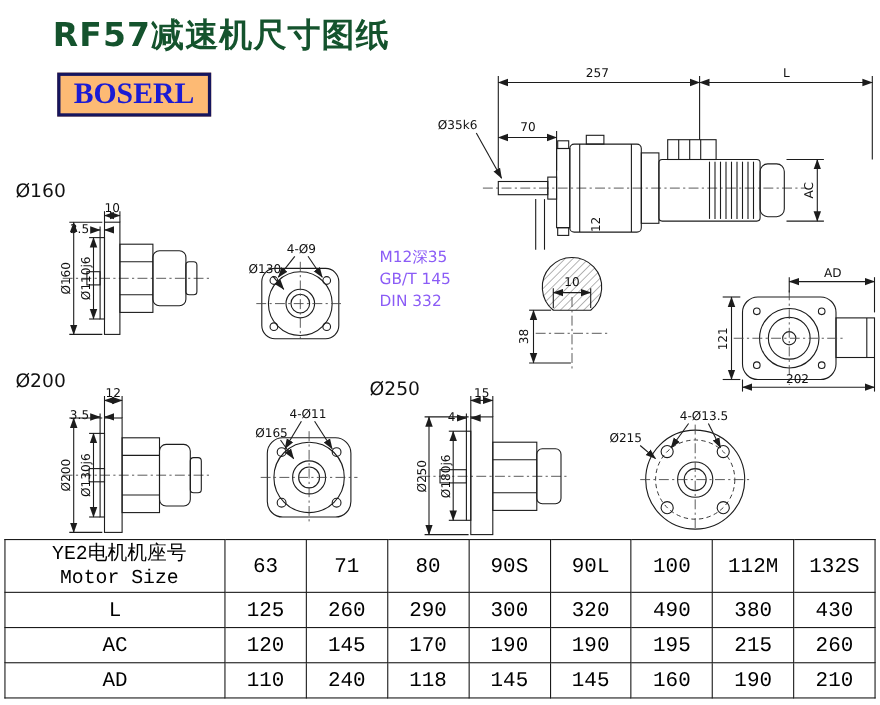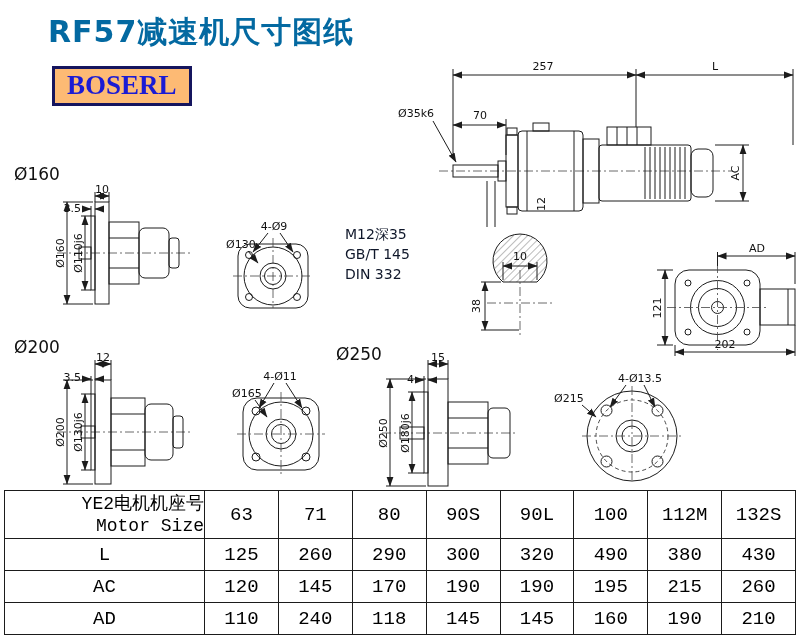--- a/index.html
+++ b/index.html
@@ -1,37 +1,37 @@
 <!DOCTYPE html>
 <html><head>
 <meta charset="utf-8">
 <style>
   * { margin:0; padding:0; box-sizing:border-box; }
   html,body { background:#fff; }
   body { font-family:"DejaVu Sans", sans-serif; }
   .page { position:relative; width:800px; height:641px; background:#fff; overflow:hidden; }
-  .title { position:absolute; left:48px; top:12px; font-size:30px; font-weight:bold; color:#0369a1; letter-spacing:1px; }
+  .title { position:absolute; left:48px; top:12px; font-size:30px; font-weight:bold; color:#14532d; letter-spacing:1px; }
   .logo { position:absolute; left:52px; top:66px; border:3px solid #15155e; padding:1px 12px 2px 12px; background:#fdba74;
           font-family:"Liberation Serif", serif; font-weight:bold; font-size:27px; color:#1b1bd4; }
   .seclabel { position:absolute; font-size:17px; color:#111; }
-  .notes { position:absolute; left:345px; top:224px; font-size:14px; line-height:20px; color:#0f172a; white-space:nowrap; }
+  .notes { position:absolute; left:345px; top:224px; font-size:14px; line-height:20px; color:#8b5cf6; white-space:nowrap; }
   svg.dw { position:absolute; overflow:visible; }
   svg.dw line, svg.dw rect, svg.dw circle, svg.dw path { stroke:#1c1c1c; stroke-width:1; fill:none; }
   svg.dw .cl  { stroke-dasharray:9 3 2 3; stroke-width:0.8; stroke:#444; }
   svg.dw .dsh { stroke-dasharray:4 3; stroke-width:0.8; }
   svg.dw .dim { marker-start:url(#arw); marker-end:url(#arw); }
   svg.dw .me  { marker-end:url(#arw); }
   svg.dw text { stroke:none; fill:#111; font-size:11px; font-family:"DejaVu Sans", sans-serif; }
   svg.dw text.mid { text-anchor:middle; }
   svg.dw text.end { text-anchor:end; }
   table.dims { position:absolute; left:4px; top:490px; width:792px; border-collapse:collapse; table-layout:fixed;
                text-align:center; font-family:"Liberation Mono","DejaVu Sans Mono", monospace; font-size:19px; color:#000; background:#fff; }
   table.dims td { border:1px solid #1b1b1b; height:32px; }
   table.dims col.c0 { width:200px; }
-  table.dims td.hc { text-align:right; padding-left:8px; font-size:18px; line-height:22px; }
+  table.dims td.hc { text-align:center; padding-left:8px; font-size:18px; line-height:22px; }
   table.dims tr.hr td { height:48px; }
 </style>
 </head>
 <body>
 
 <div class="page">
 
   <svg width="0" height="0" style="position:absolute">
     <defs>
       <marker id="arw" viewBox="0 0 10 10" refX="9" refY="5" markerWidth="10" markerHeight="10" orient="auto-start-reverse" markerUnits="userSpaceOnUse">

